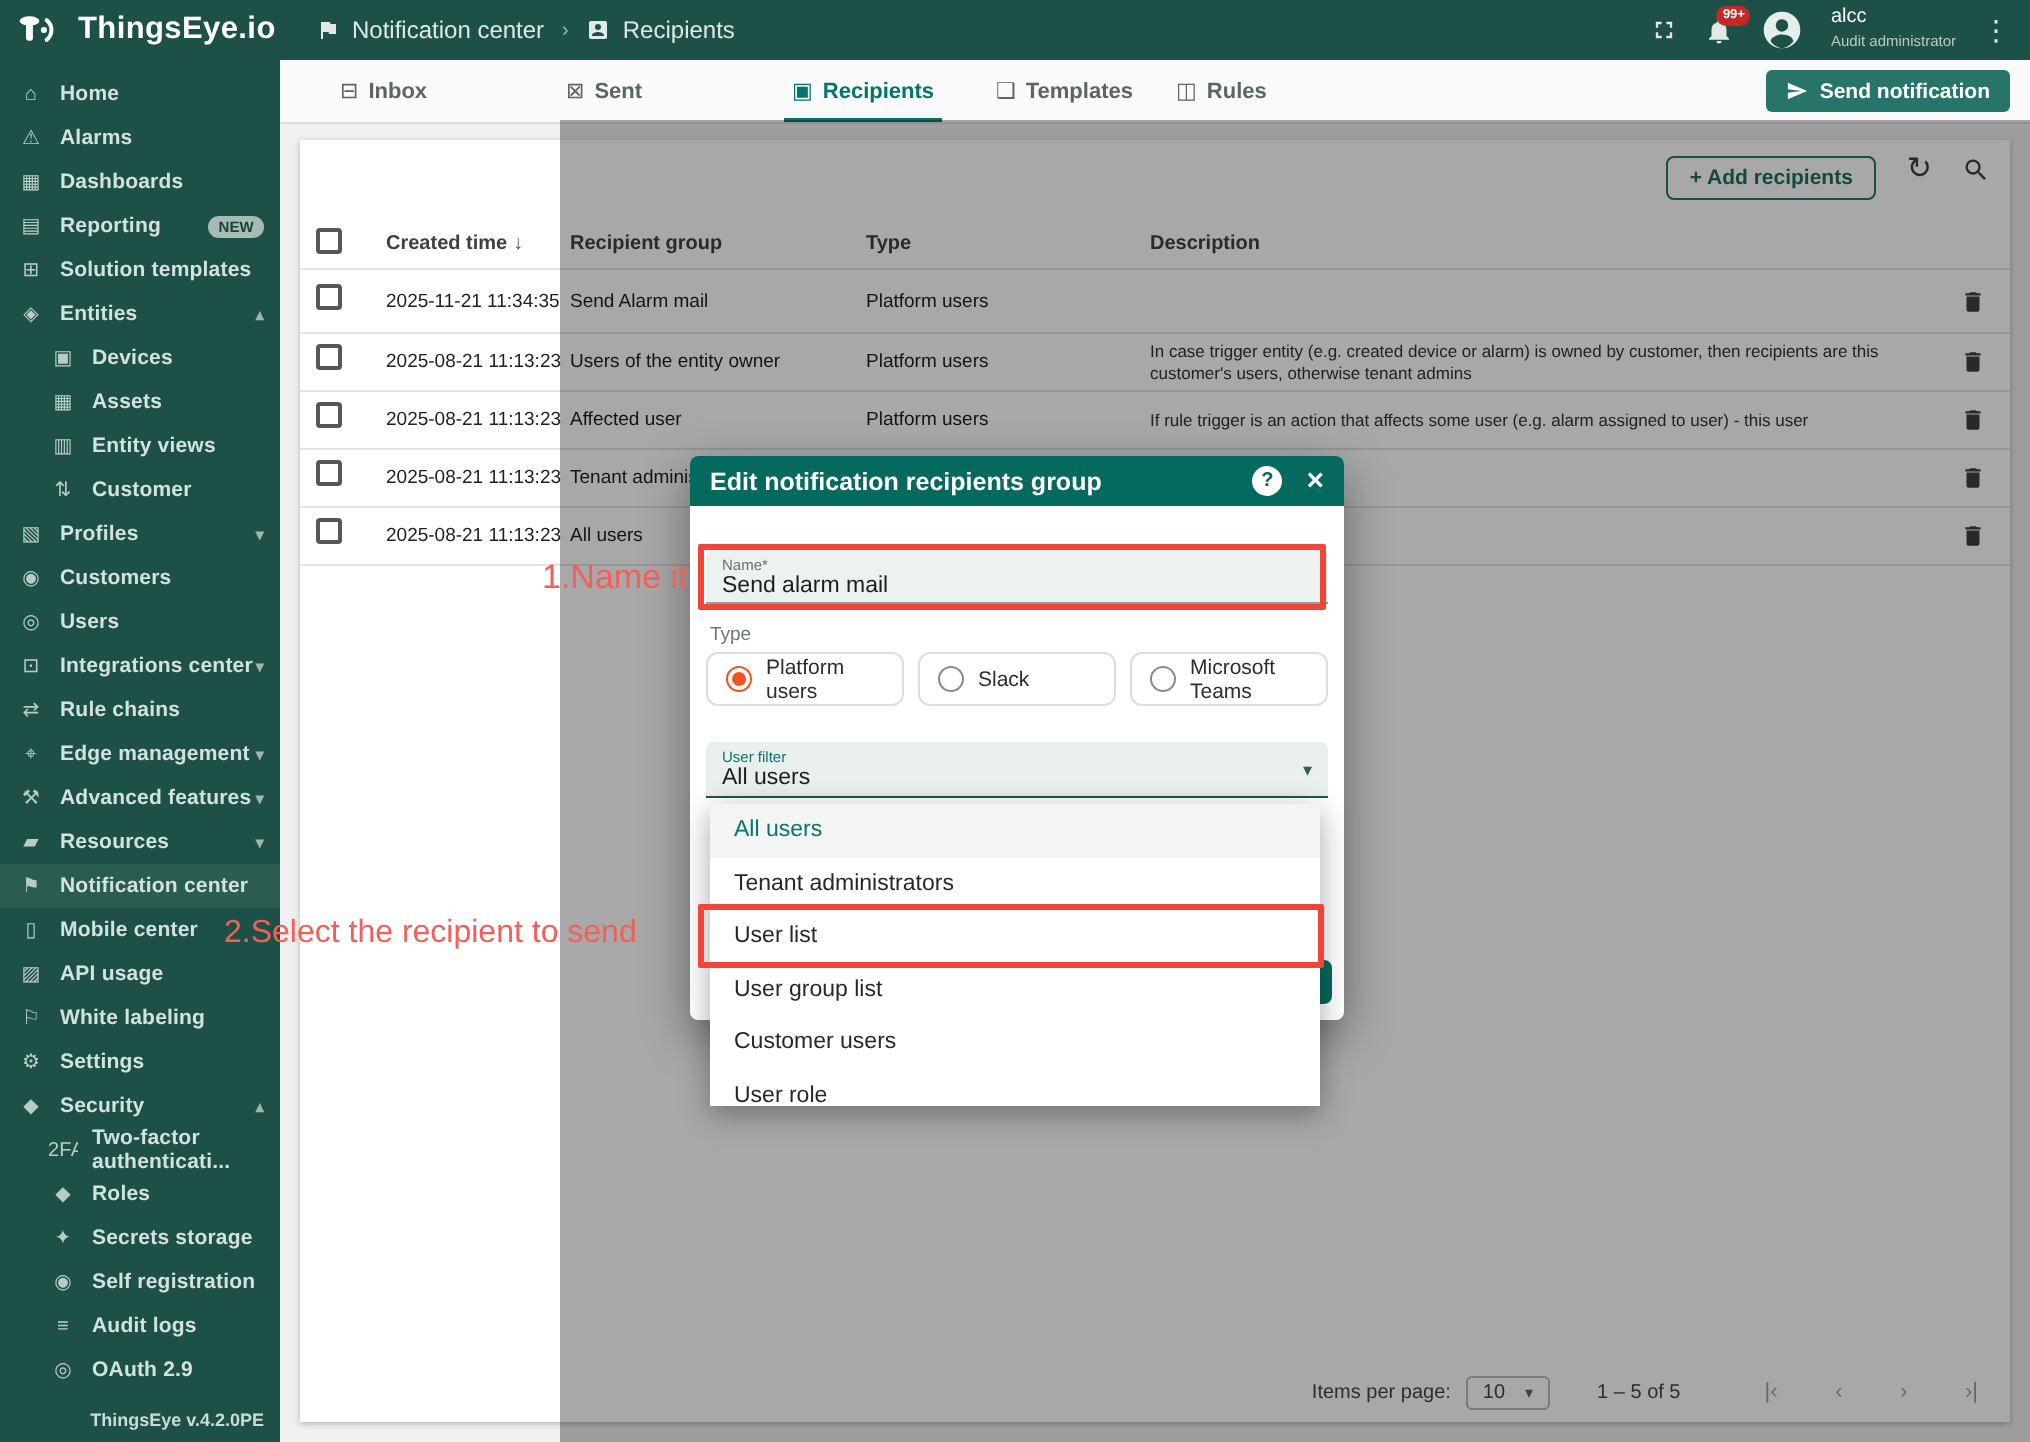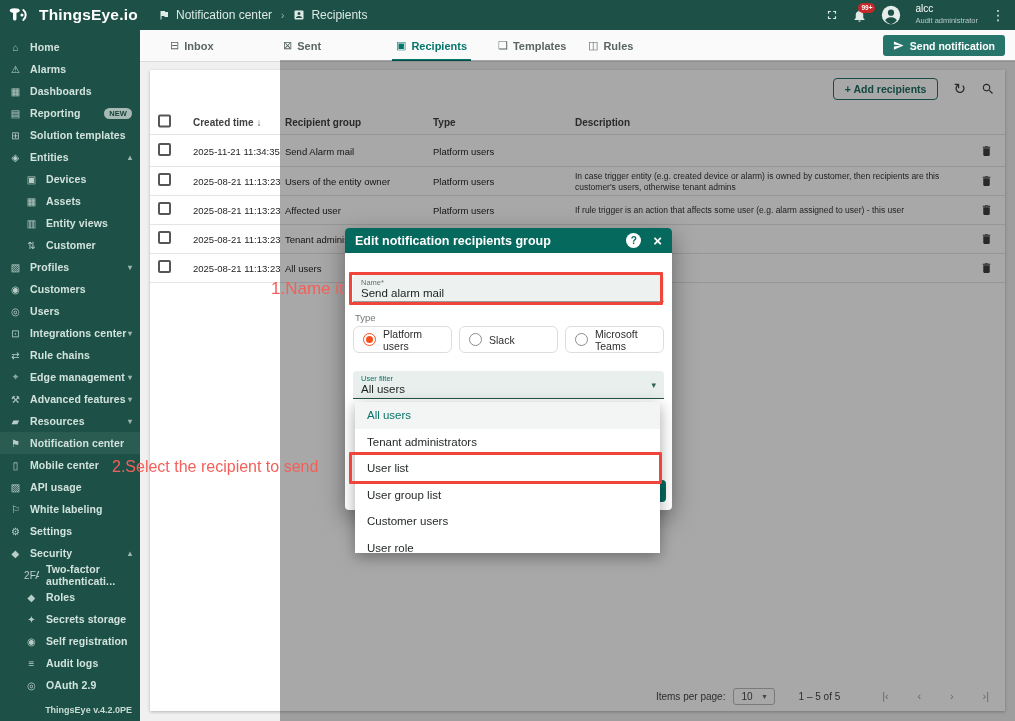--- a/index.html
+++ b/index.html
@@ -46,21 +46,21 @@
   .tab:nth-of-type(1){ left:30px; } .tab:nth-of-type(2){ left:143px; } .tab:nth-of-type(3){ left:256px; }
   .tab:nth-of-type(4){ left:358px; } .tab:nth-of-type(5){ left:448px; }
   .tab.active { color:#04756a; }
   .tab.active::after { content:""; position:absolute; left:-4px; right:-4px; bottom:-9px; height:2px; background:#04756a; }
   .send-btn { position:absolute; right:10px; top:5px; height:21px; background:#27746a; color:#fff;
               border:none; border-radius:3px; font-family:inherit; font-size:10.5px; font-weight:700;
               display:flex; align-items:center; gap:6px; padding:0 10px; cursor:pointer; }
 
   .card { position:absolute; left:10px; top:40px; width:855px; height:641px; background:#fff;
           box-shadow:0 1px 3px rgba(0,0,0,.25); }
-  .toolbar { position:absolute; top:8px; right:10px; display:flex; align-items:center; gap:15px; }
+  .toolbar { position:absolute; top:8px; right:10px; display:flex; gap:15px; }
   .add-btn { border:1px solid #27746a; color:#1f6e62; background:transparent; font-family:inherit;
              font-size:10.5px; font-weight:700; border-radius:4px; height:22px; padding:0 11px; cursor:pointer; }
   .refresh { font-size:15px; color:#3f3f3f; cursor:pointer; line-height:14px; }
 
   .thead { position:absolute; top:40px; left:0; right:0; height:25px; border-bottom:1px solid #e4e4e4;padding-left:36px; }
   .cell { position:absolute; top:50%; transform:translateY(-50%); }
   .c-check { left:8px; } .c-created { left:43px; width:88px; } .c-group { left:135px; width:145px; }
   .c-type { left:283px; width:135px; } .c-desc { left:425px; width:365px; } .c-del { right:12px; }
   .thead .cell { font-size:10px; font-weight:700; color:#404040; }
   .sort { font-size:10px; margin-left:3px; color:#555; }

